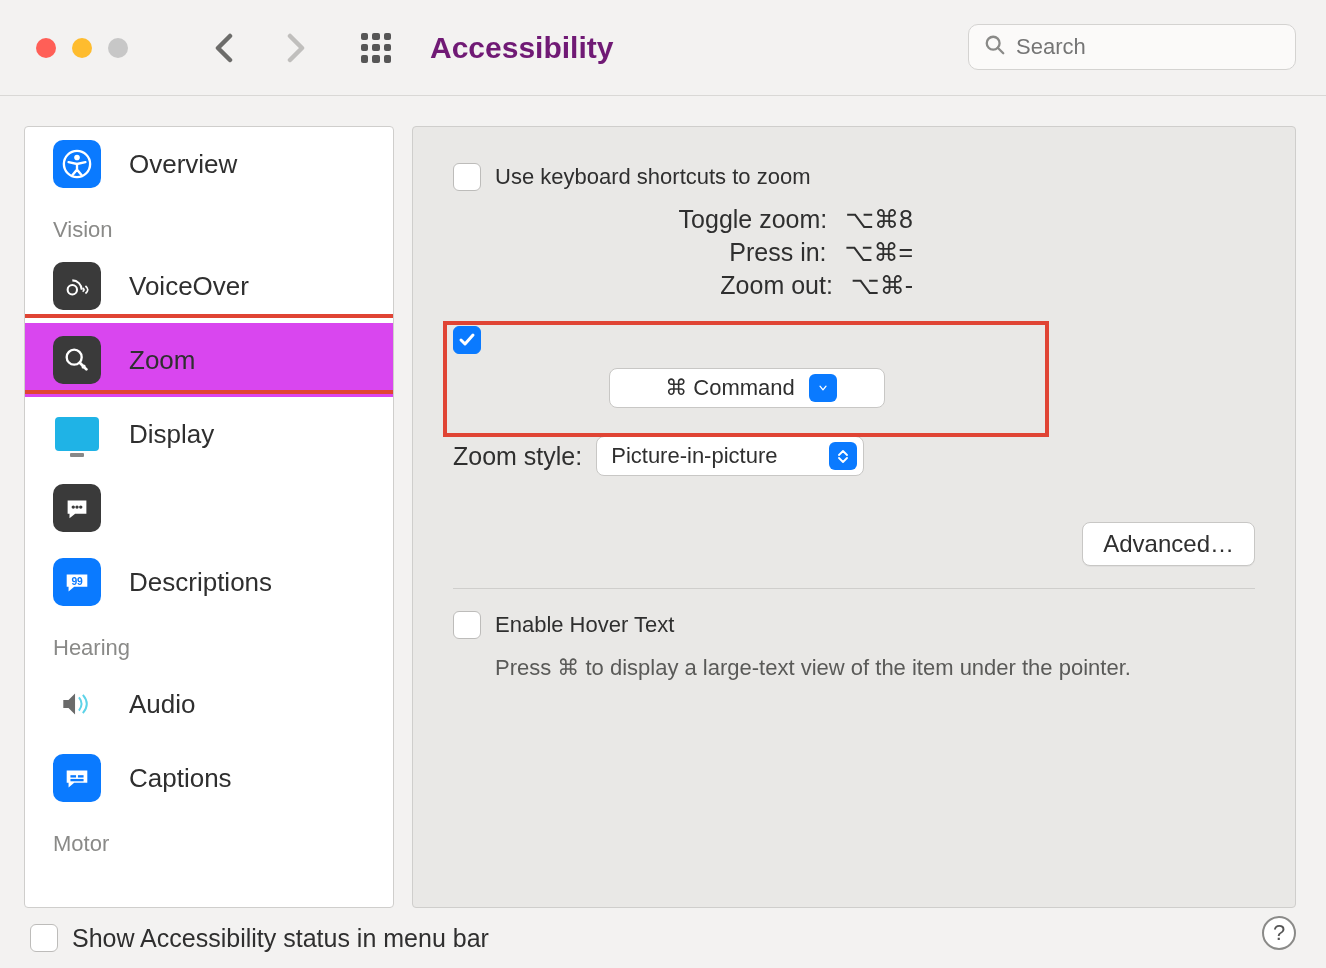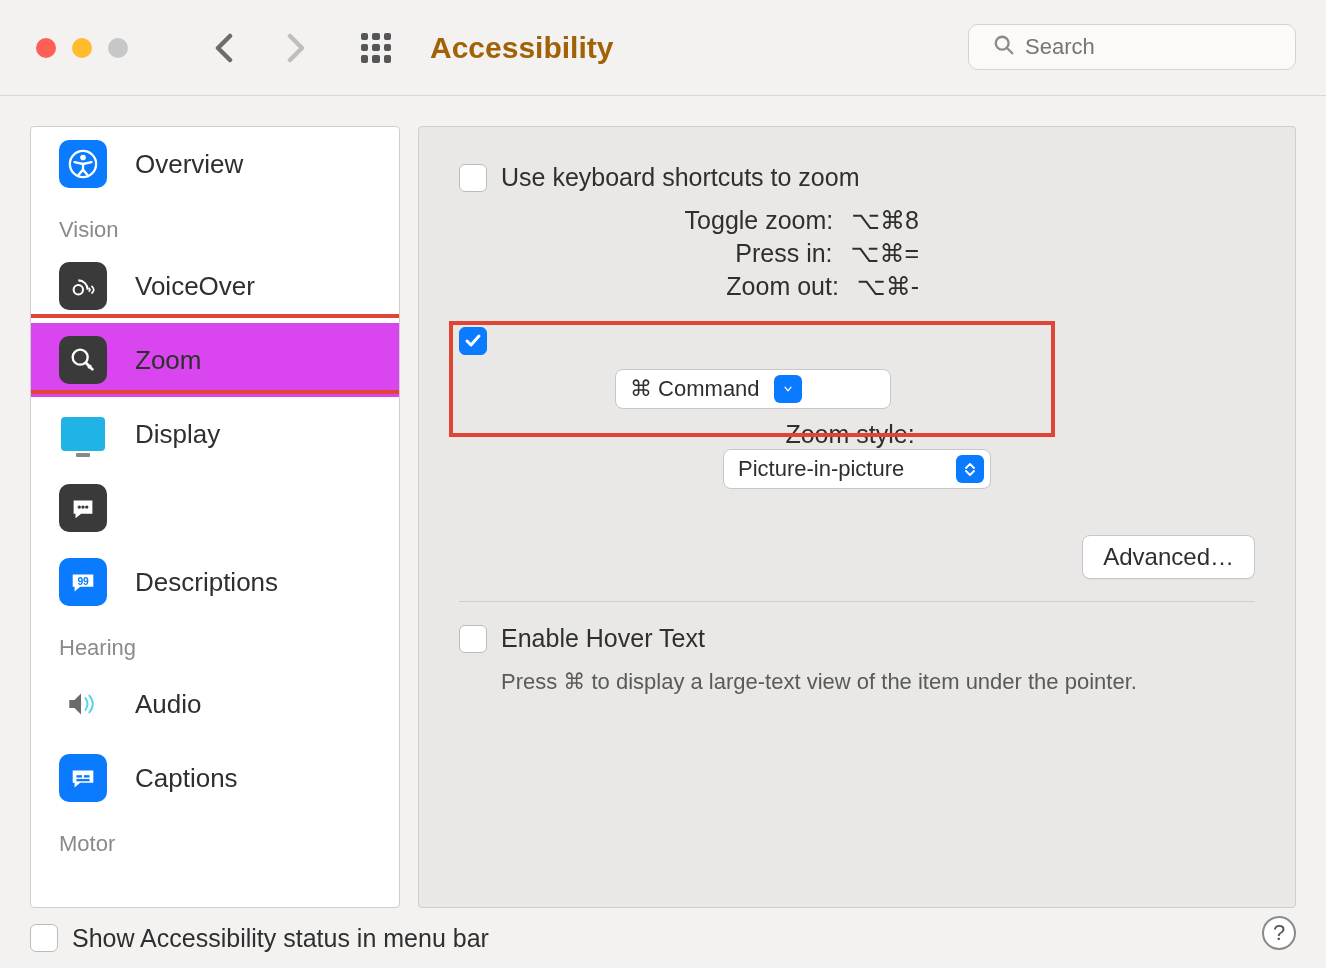--- a/index.html
+++ b/index.html
@@ -7,39 +7,39 @@
   .toolbar { height: 96px; display: flex; align-items: center; padding: 0 18px; border-bottom: 1px solid #d9d8d6; position: relative; }
   .traffic { display: flex; gap: 16px; align-items: center; margin-left: 18px; }
   .tdot { width: 20px; height: 20px; border-radius: 50%; }
   .td-r { background: #ff5f57; } .td-y { background: #febc2e; } .td-g { background: #c7c7c7; }
   .navbtns { display: flex; gap: 36px; margin-left: 78px; }
   .chev { width: 36px; height: 36px; display:flex; align-items:center; justify-content:center;}
   .chev svg { width: 20px; height: 30px; }
   .grid-icon { margin-left: 44px; width:36px; height:36px; display:flex; align-items:center; justify-content:center;}
   .grid-icon .g { width: 30px; height: 30px; display:grid; grid-template-columns:repeat(3,1fr); grid-template-rows:repeat(3,1fr); gap:4px;}
   .grid-icon .g span { background:#565656; border-radius:2px; }
-  .title { margin-left: 36px; font-size: 30px; font-weight: 700; color:#a16207; }
+  .title { margin-left: 36px; font-size: 30px; font-weight: 700; color:#701a75; }
   .searchwrap { position: absolute; right: 30px; top: 24px; }
-  .search { width: 328px; height: 46px; border-radius: 10px; border:1px solid #d4d3d1; background:#fbfaf9; display:flex; align-items:center; padding:0 24px; }
+  .search { width: 328px; height: 46px; border-radius: 10px; border:1px solid #d4d3d1; background:#fbfaf9; display:flex; align-items:center; padding:0 15px; }
   .search svg { width:22px; height:22px; flex-shrink:0; }
   .search input { border:none; outline:none; background:transparent; font-size:22px; color:#7a7a78; margin-left:10px; width:100%; }
-  .body { display:flex; padding: 30px 30px 0 30px; gap: 18px; height: calc(100% - 96px - 60px); }
+  .body { display:flex; padding: 30px 30px 0 24px; gap: 18px; height: calc(100% - 96px - 60px); }
   .sidebar { width: 370px; background:#fff; border:1px solid #cfcecc; border-radius:4px; overflow:hidden; padding-bottom:20px; }
   .item { display:flex; align-items:center; height: 74px; padding-left: 28px; gap: 28px; position:relative; }
   .item.sel { background:#d946ef;text-align:right; }
   .item .icn { width:48px; height:48px; border-radius:10px; display:flex; align-items:center; justify-content:center; flex-shrink:0; }
   .item .lbl { font-size: 26px; color:#2f2f2f; }
   .section { font-size:22px; color:#8a8a88; padding-left:28px; padding-top:16px; padding-bottom:6px; }
   .red-outline-side { position:absolute; border:4px solid #e04434; pointer-events:none; box-sizing:border-box; }
   .main { flex:1; background:#e9e8e6; border:1px solid #cfcecc; border-radius:4px; padding: 36px 40px 20px 40px; position:relative; }
   .row { display:flex; align-items:center; }
   .ck { width:28px; height:28px; border-radius:6px; border:1px solid #bdbcba; background:#fff; display:flex; align-items:center; justify-content:center; flex-shrink:0; }
   .ck.on { background:#0a7aff; border-color:#0a7aff; }
   .ck.on svg { width:18px; height:18px; }
-  .clabel { font-size:25px; margin-left:14px; }
+  .clabel { font-size:22px; margin-left:14px; }
   .shortcuts { margin-top:12px; margin-bottom:10px; }
   .shortcuts .srow { display:grid; grid-template-columns: 1fr auto; gap:18px; font-size:25px; padding:2px 0; }
   .shortcuts .srow .sl { text-align:right; }
   .select { display:inline-flex; align-items:center; background:#fff; border:1px solid #c8c7c5; border-radius:8px; height:40px; padding:0 6px 0 14px; }
   .select .stxt { font-size:22px; }
   .select .arrbtn { width:28px; height:28px; background:#0a7aff; border-radius:6px; margin-left:14px; display:flex; flex-direction:column; align-items:center; justify-content:center; }
   .select .arrbtn svg { width:10px; height:6px; }
   .actionbtn { background:#fff; border:1px solid #c8c7c5; border-radius:8px; height:44px; padding:0 20px; font-size:24px; display:inline-flex; align-items:center; box-shadow: 0 1px 0 rgba(0,0,0,0.04); }
   .hr { height:1px; background:#cfcecc; margin:22px 0; }
   .hint { font-size:22px; color:#5a5a58; margin-top:16px; margin-left:42px; }
@@ -205,31 +205,31 @@
     </div>
 
     <div class="row" style="margin-top:24px;">
       <div class="ck on">
         <svg viewBox="0 0 18 18">
             <polyline points="3,9 7,13 15,4" fill="none" stroke="#fff" stroke-width="3" stroke-linecap="round" stroke-linejoin="round"></polyline>
           </svg>
       </div>
     </div>
     <div style="margin-top:14px; margin-left:156px;">
-      <div class="select" style="width:276px; justify-content:flex-start;">
+      <div class="select" style="width:276px; justify-content:center;">
         <span class="stxt">⌘ Command</span>
         <div class="arrbtn">
           <svg viewBox="0 0 14 10">
               <polyline points="2,2 7,8 12,2" fill="none" stroke="#fff" stroke-width="2.2" stroke-linecap="round" stroke-linejoin="round"></polyline>
             </svg>
         </div>
       </div>
     </div>
 
-    <div class="row" style="margin-top:11px;flex-direction:column;">
+    <div class="row" style="margin-top:28px;">
       <span style="font-size:25px; margin-right:14px;">Zoom style:</span>
       <div class="select" style="width:268px; justify-content:space-between;">
         <span class="stxt">Picture-in-picture</span>
         <div class="arrbtn">
           <svg viewBox="0 0 10 6" style="margin-bottom:1px;">
               <polyline points="1,5 5,1 9,5" fill="none" stroke="#fff" stroke-width="1.8" stroke-linecap="round" stroke-linejoin="round"></polyline>
             </svg>
           <svg viewBox="0 0 10 6">
               <polyline points="1,1 5,5 9,1" fill="none" stroke="#fff" stroke-width="1.8" stroke-linecap="round" stroke-linejoin="round"></polyline>
             </svg>

